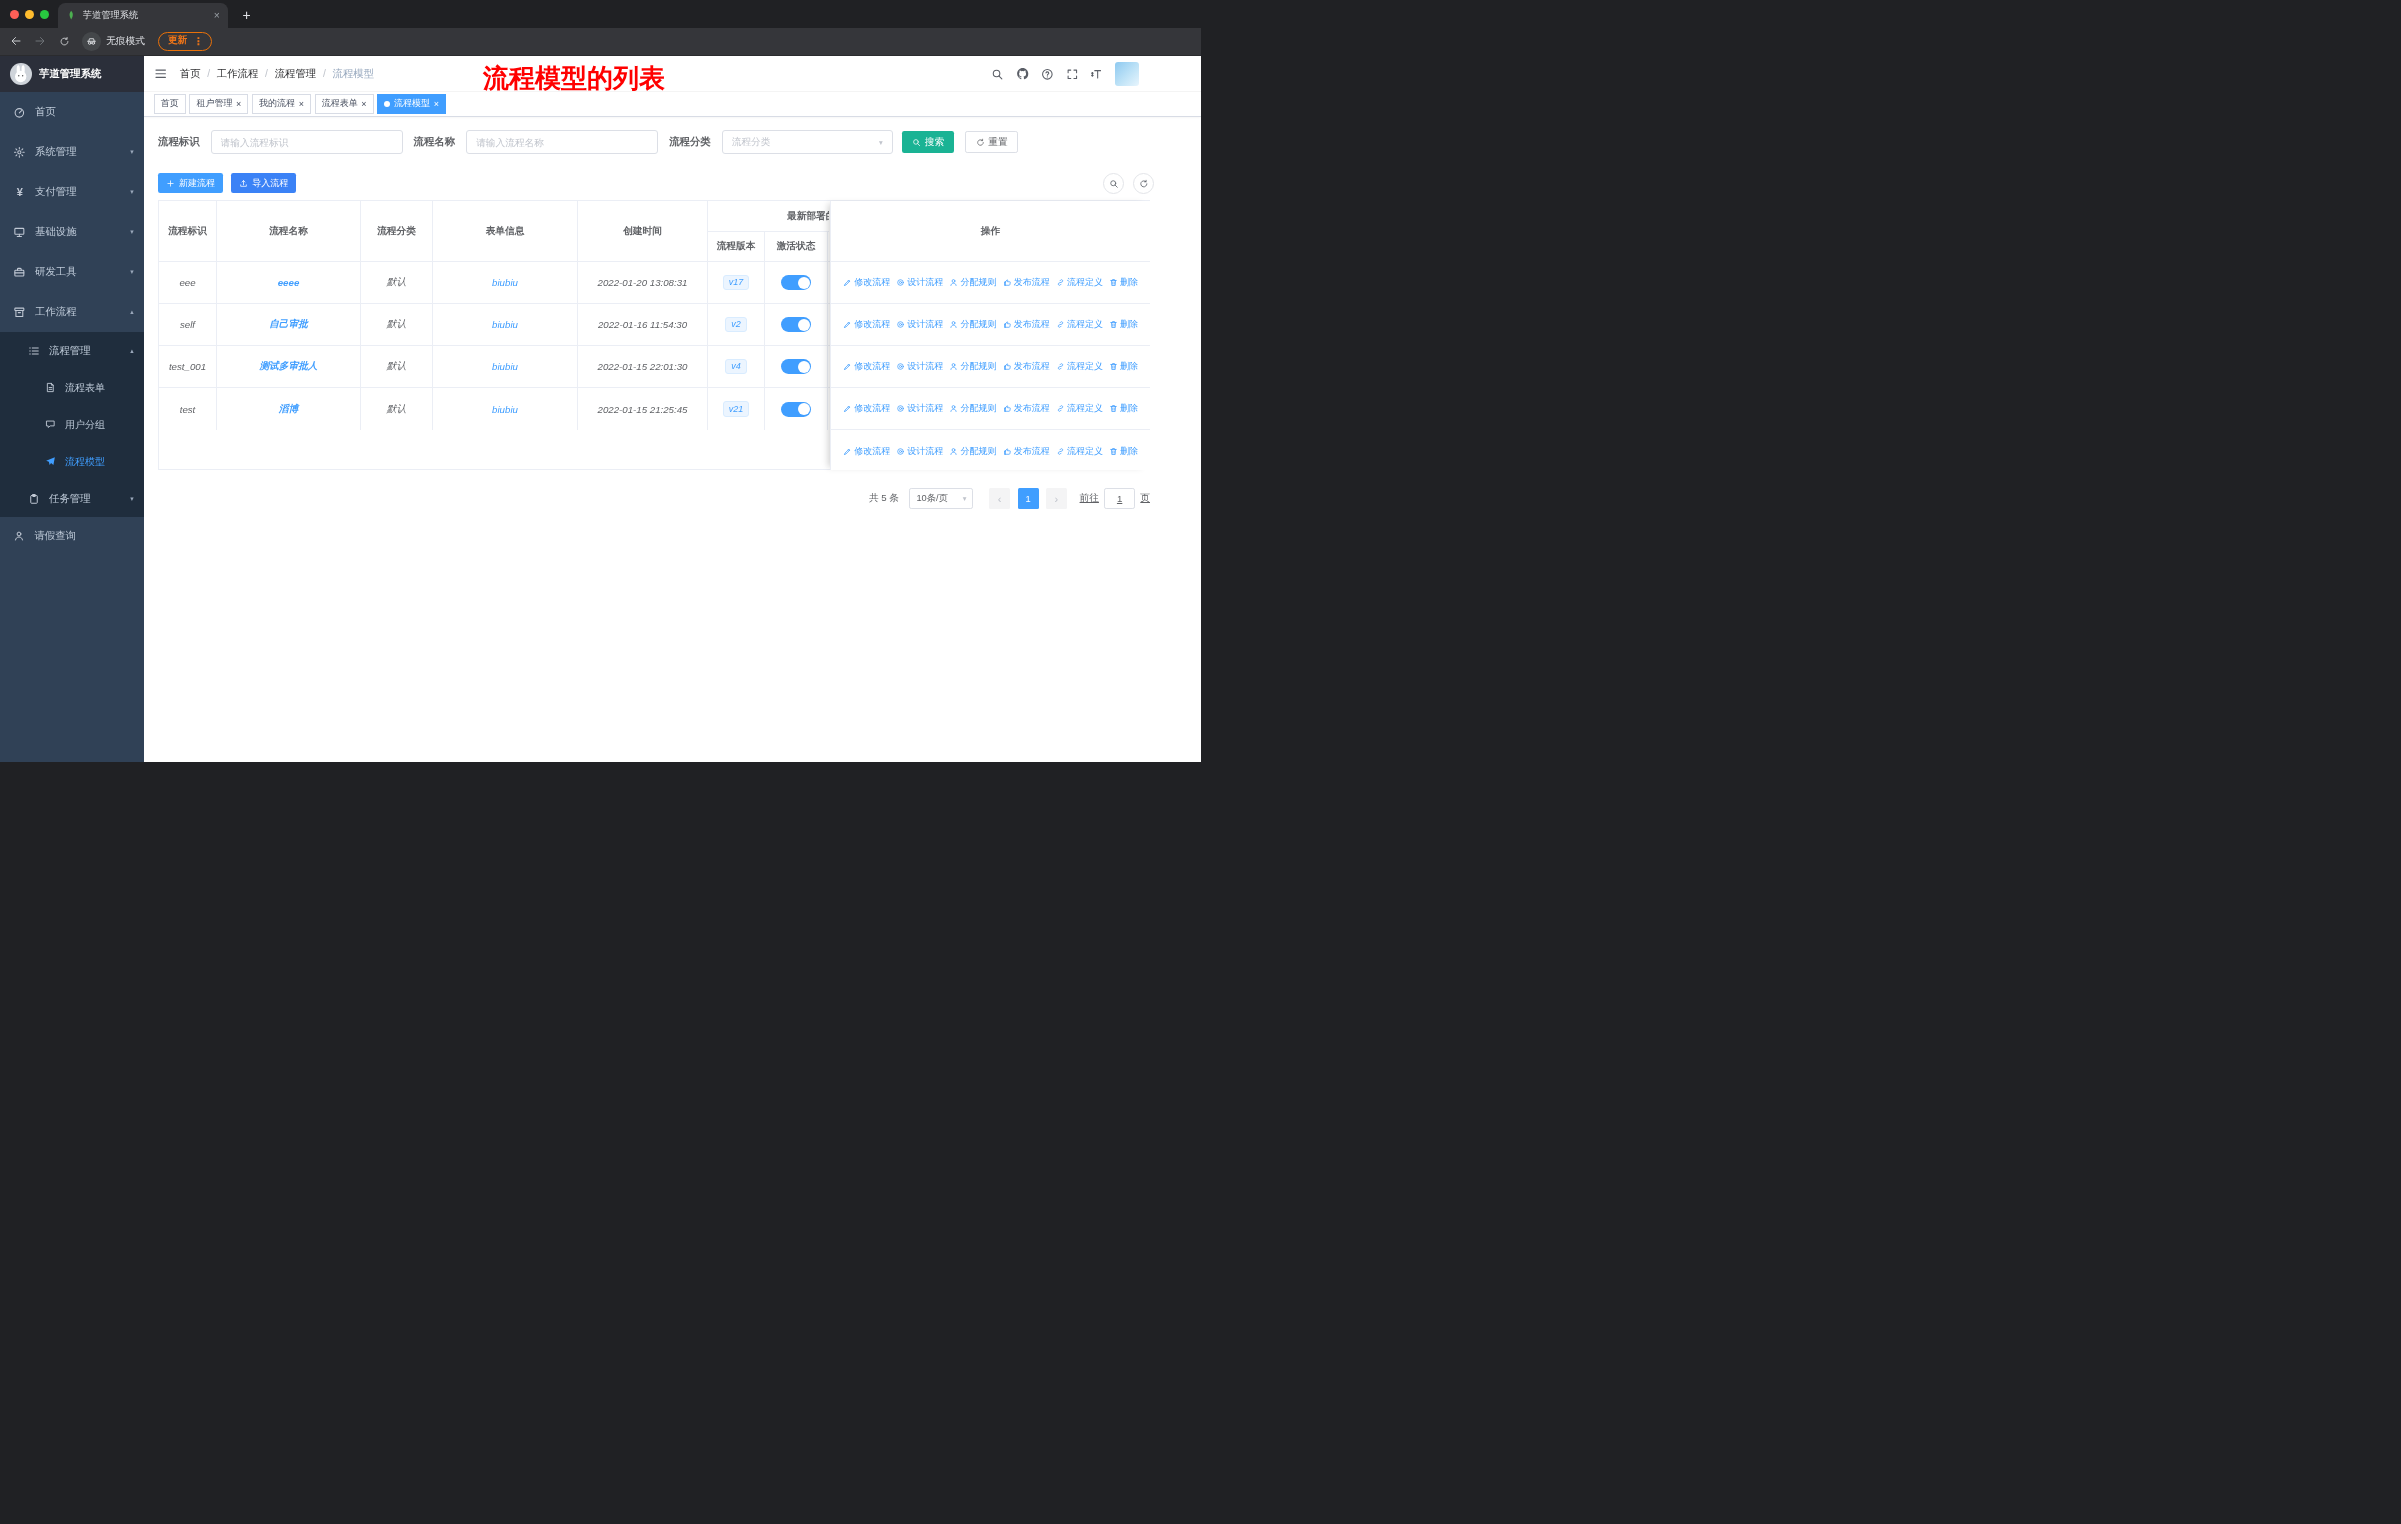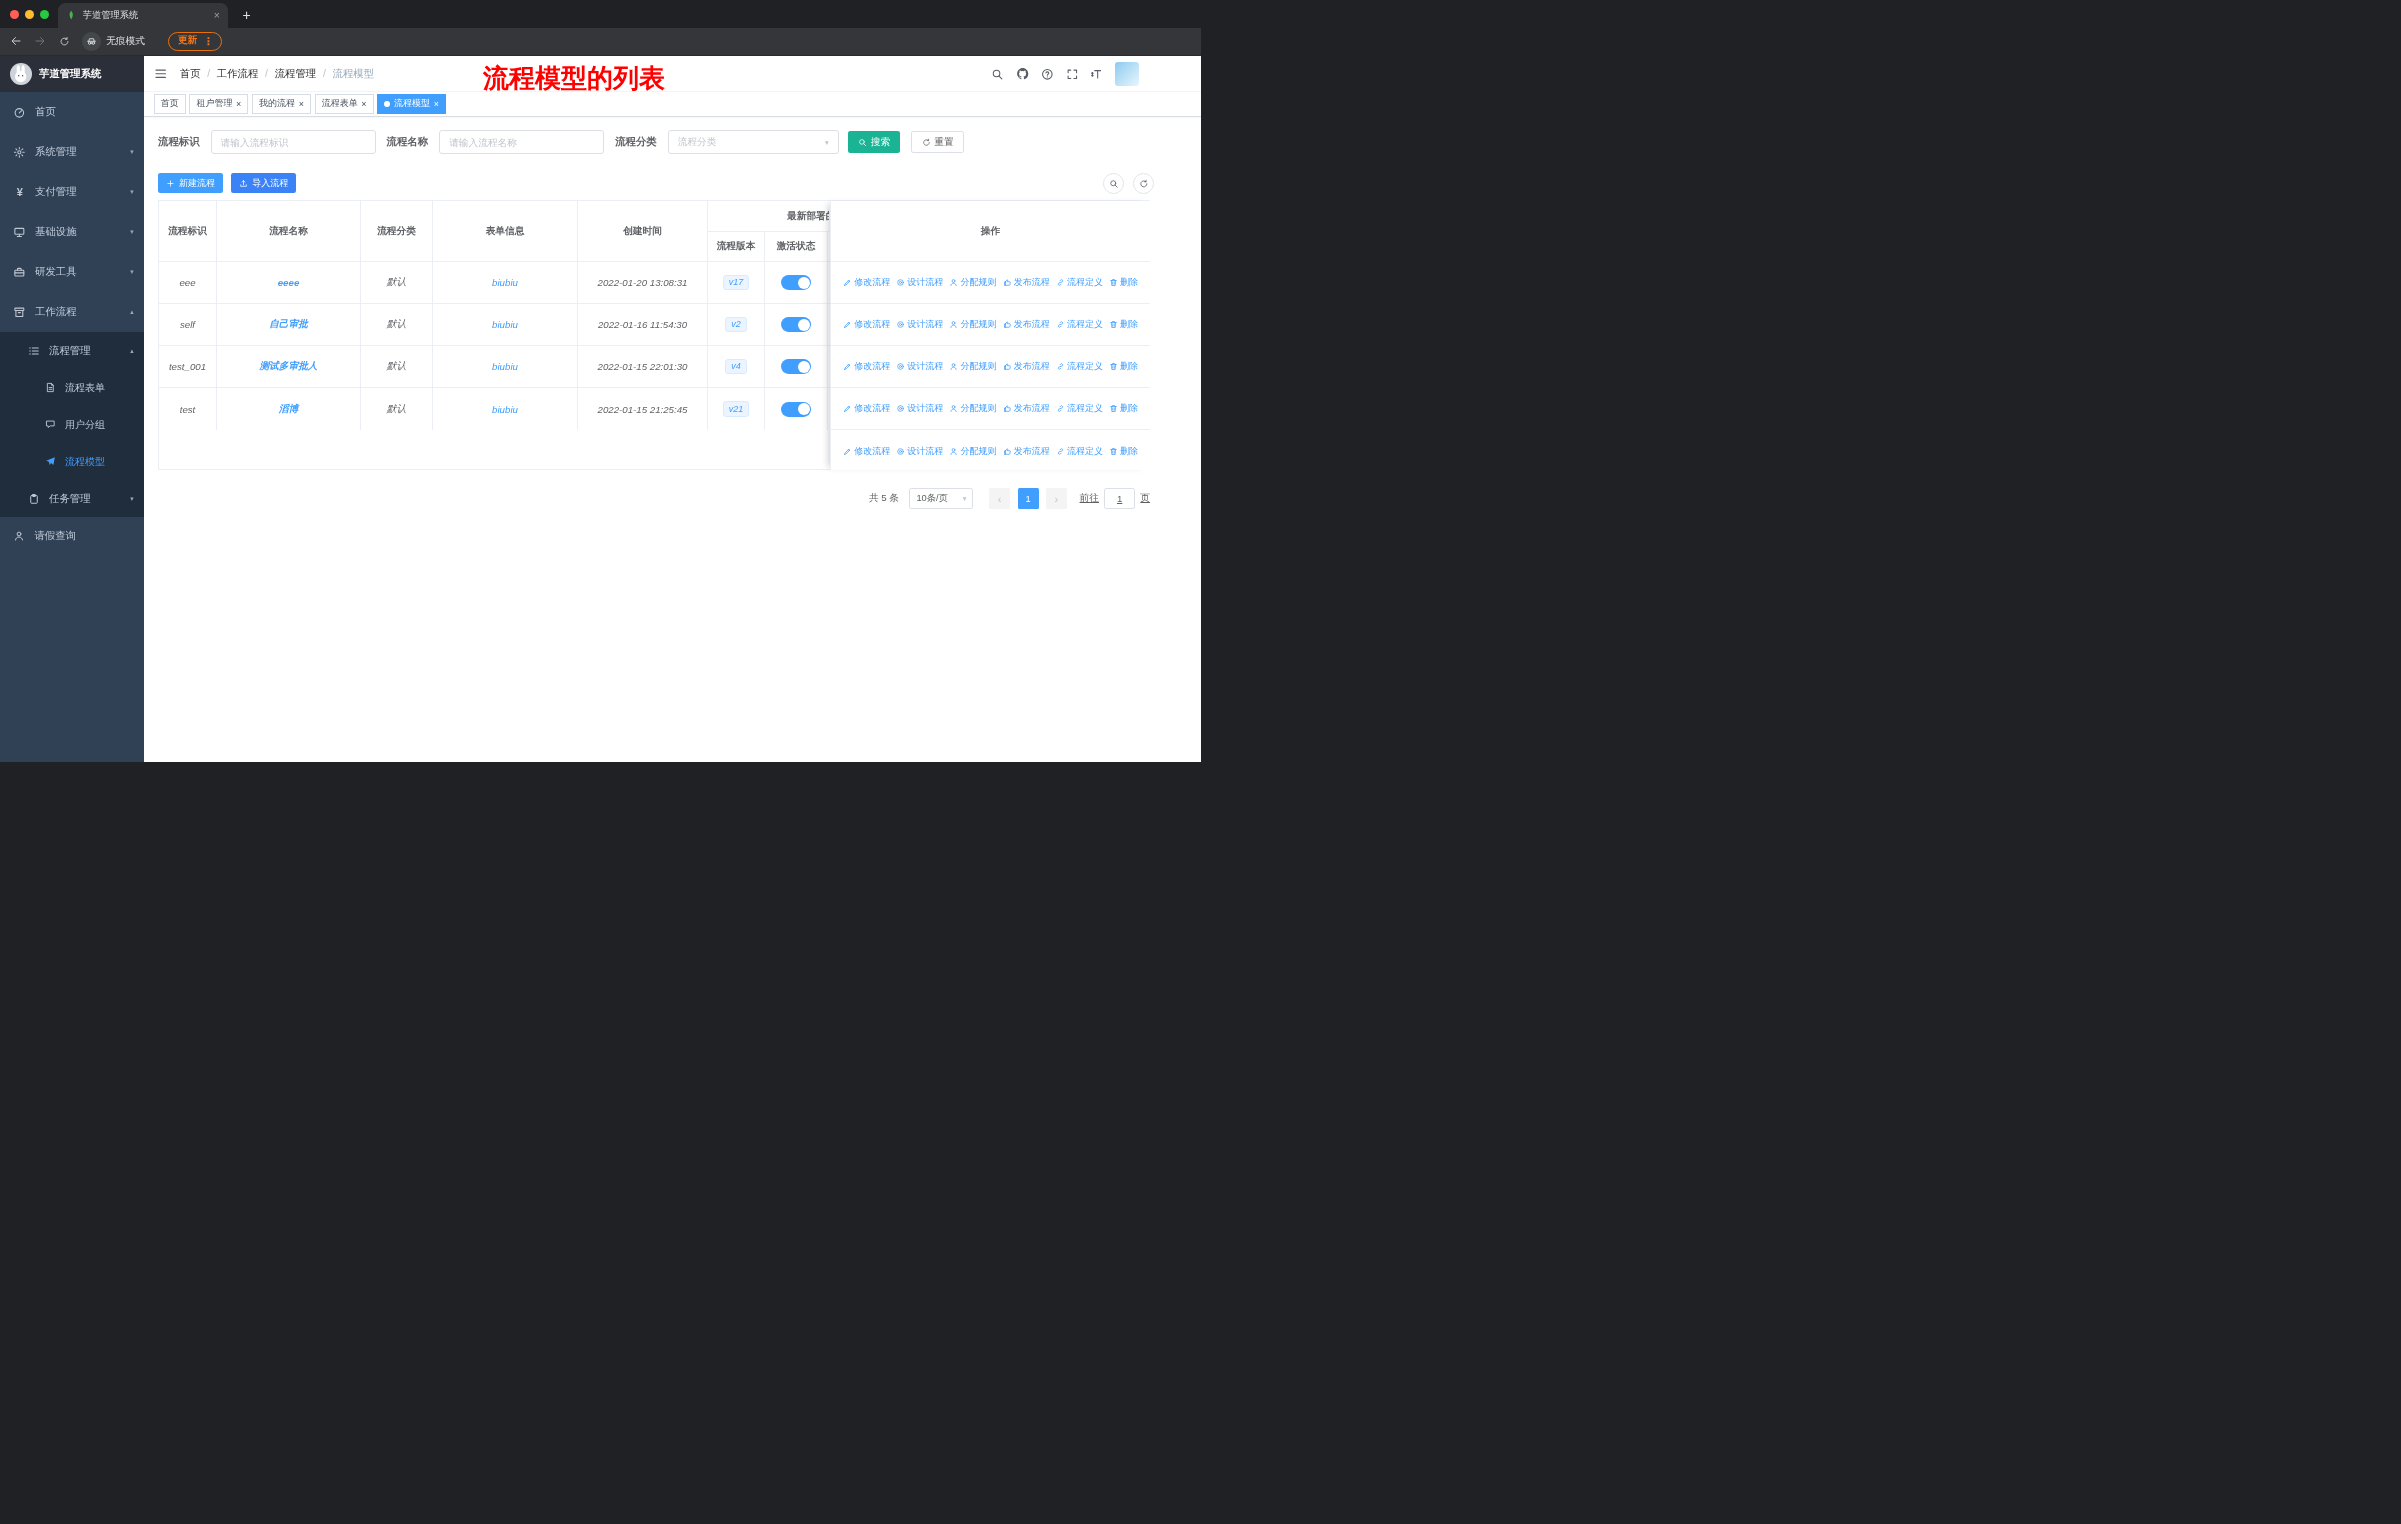--- a/index.html
+++ b/index.html
@@ -32,21 +32,21 @@
     gap:6px; padding:0 9px; color:#dfe1e5; font-size:9.7px; }
   .sec-txt { color:#9aa0a6; font-size:9.3px; }
   .odivider { width:0.7px; height:10.4px; background:#5f6368; }
   .ospacer { flex:1; }
   .warn { color:#9aa0a6; }
   .obicon { color:#9aa0a6; }
   .incog { display:flex; align-items:center; gap:5.2px; color:#dfe1e5; font-size:9.7px; margin:0 3px; }
   .incog-badge { width:18.6px; height:18.6px; border-radius:50%; background:#44474a; display:flex;
     align-items:center; justify-content:center; color:#dfe1e5; }
   .update { display:flex; align-items:center; gap:6px; border:1.5px solid #e8710a; color:#ed7418;
-    border-radius:10.4px; padding:1.5px 7.4px 2.2px 9px; font-size:9.7px; font-weight:bold; margin-left:14px; }
+    border-radius:10.4px; padding:1.5px 7.4px 2.2px 9px; font-size:9.7px; font-weight:bold; margin-left:4px; }
   .update .dots { font-size:10.4px; font-weight:bold; }
 
   
   .app { position:absolute; top:56px; left:0; width:1201px; height:706px; display:flex; background:#fff; }
   .sidebar { width:144px; flex:0 0 144px; background:#304156; color:#bfcbd9; overflow:hidden; }
   .logo { height:36px; background:#2b2f3a; display:flex; align-items:center; gap:7.4px; padding:0 9.7px; }
   .logo-av { width:22px; height:22px; border-radius:50%; background:#cfd4da; display:flex;
     align-items:center; justify-content:center; overflow:hidden; }
   .logo-title { color:#fff; font-size:10.4px; font-weight:bold; white-space:nowrap; }
   .mi { position:relative; height:40px; display:flex; align-items:center; gap:9px; padding:0 13.4px;
@@ -84,21 +84,21 @@
   .tag .tclose { font-size:9px; }
   .tag.active { background:#409eff; border-color:#409eff; color:#fff; }
   .tag .dot { width:6px; height:6px; border-radius:50%; background:#fff; }
 
   
   .frow { position:absolute; top:74px; left:14px; display:flex; align-items:center; height:24px; }
   .flabel { font-size:10.4px; font-weight:600; color:#606266; margin-right:11px; white-space:nowrap; }
   .inp { height:24px; border:0.7px solid #dcdfe6; border-radius:3px; padding:0 9px; font-size:9.7px;
     color:#606266; outline:none; font-family:inherit; }
   .inp::placeholder { color:#c0c4cc; }
-  .w222 { width:165px; margin-right:11px; }
+  .w222 { width:192px; margin-right:11px; }
   .fselect { width:171px; height:24px; border:0.7px solid #dcdfe6; border-radius:3px; display:flex;
     align-items:center; justify-content:space-between; padding:0 9px; color:#c0c4cc; font-size:9.7px; }
   .caret { color:#c0c4cc; font-size:7.4px; }
   .btn { display:flex; align-items:center; gap:3.7px; border:none; border-radius:2.2px; cursor:pointer;
     font-size:9.7px; font-family:inherit; white-space:nowrap; }
   .btn-search { height:22px; padding:0 9.7px; background:#1ab394; color:#fff; margin-left:9.7px; }
   .btn-reset { height:22px; padding:0 9.7px; background:#fff; color:#606266; border:0.7px solid #dcdfe6;
     margin-left:11px; }
 
   

